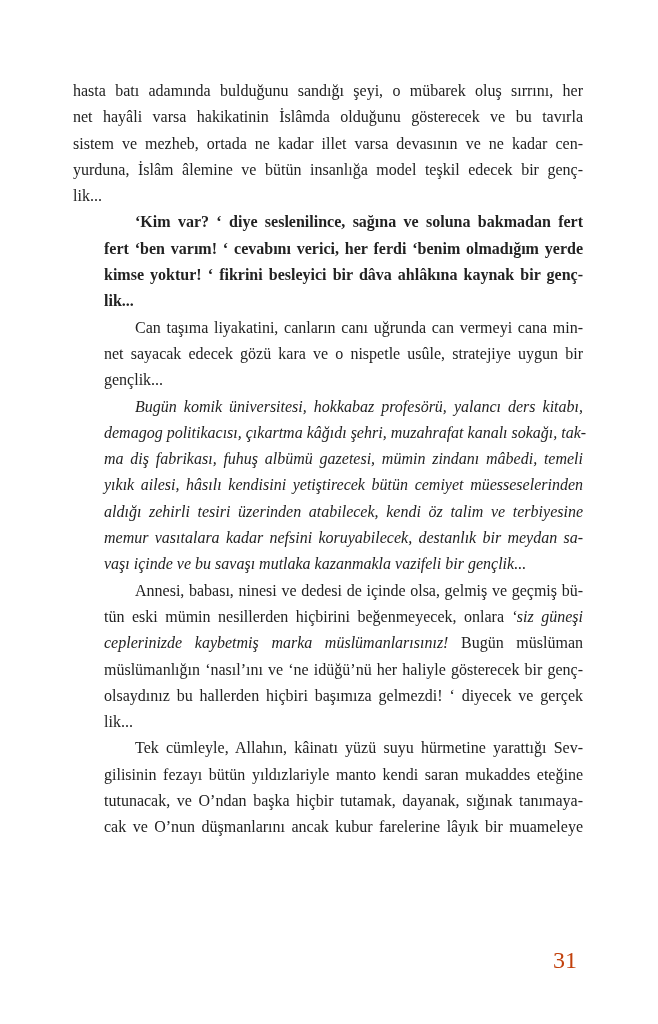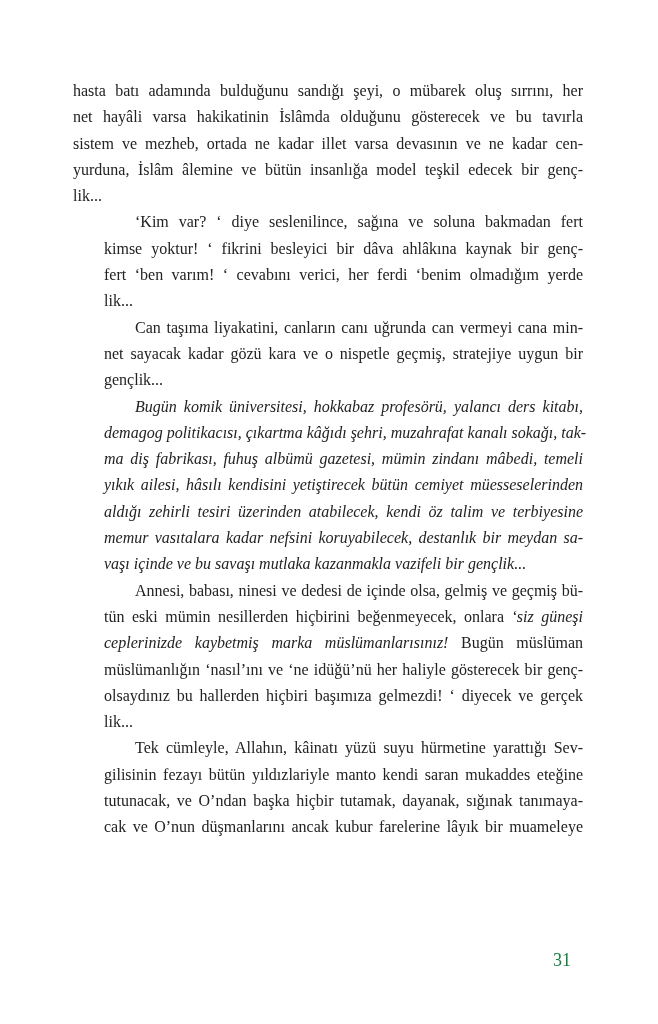--- a/index.html
+++ b/index.html
@@ -26,21 +26,21 @@
       font-size: 16px;
       line-height: 26.3px;
       text-align: justify;
       text-indent: 31px;
       hyphens: manual;
     }
     .para.first {
       text-indent: 0;
     }
     .para.bold {
-      font-weight: normal;
+      font-weight: bold;
     }
     .para.italic {
       font-style: italic;
     }
     .line {
       display: block;
       text-align: justify;
       text-align-last: justify;
       white-space: nowrap;
       height: 26.3px;
@@ -52,48 +52,48 @@
     .line.indent {
       padding-left: 31px;
     }
     .em {
       font-style: italic;
     }
     .page-number {
       position: absolute;
       left: 553px;
       top: 948px;
-      font-size: 18px;
+      font-size: 24px;
       line-height: 24px;
-      color: #15803d;
+      color: #c2410c;
     }
   </style>
 </head>
 <body>
 
 <div class="page">
 
   <div class="para first">
     <span class="line">hasta batı adamında bulduğunu sandığı şeyi, o mübarek oluş sırrını, her</span>
     <span class="line">net hayâli varsa hakikatinin İslâmda olduğunu gösterecek ve bu tavırla</span>
     <span class="line">sistem ve mezheb, ortada ne kadar illet varsa devasının ve ne kadar cen-</span>
     <span class="line">yurduna, İslâm âlemine ve bütün insanlığa model teşkil edecek bir genç-</span>
     <span class="line last">lik...</span>
   </div>
 
   <div class="para bold">
     <span class="line indent">‘Kim var? ‘ diye seslenilince, sağına ve soluna bakmadan fert</span>
+    <span class="line">fert ‘ben varım! ‘ cevabını verici, her ferdi ‘benim olmadığım yerde</span>
     <span class="line">kimse yoktur! ‘ fikrini besleyici bir dâva ahlâkına kaynak bir genç-</span>
-    <span class="line">fert ‘ben varım! ‘ cevabını verici, her ferdi ‘benim olmadığım yerde</span>
     <span class="line last">lik...</span>
   </div>
 
   <div class="para">
     <span class="line indent">Can taşıma liyakatini, canların canı uğrunda can vermeyi cana min-</span>
-    <span class="line">net sayacak kadar gözü kara ve o nispetle geçmiş, stratejiye uygun bir</span>
+    <span class="line">net sayacak edecek gözü kara ve o nispetle usûle, stratejiye uygun bir</span>
     <span class="line last">gençlik...</span>
   </div>
 
 
   <div class="para italic">
     <span class="line indent">Bugün komik üniversitesi, hokkabaz profesörü, yalancı ders kitabı,</span>
     <span class="line">demagog politikacısı, çıkartma kâğıdı şehri, muzahrafat kanalı sokağı, tak-</span>
     <span class="line">ma diş fabrikası, fuhuş albümü gazetesi, mümin zindanı mâbedi, temeli</span>
     <span class="line">yıkık ailesi, hâsılı kendisini yetiştirecek bütün cemiyet müesseselerinden</span>
     <span class="line">aldığı zehirli tesiri üzerinden atabilecek, kendi öz talim ve terbiyesine</span>

